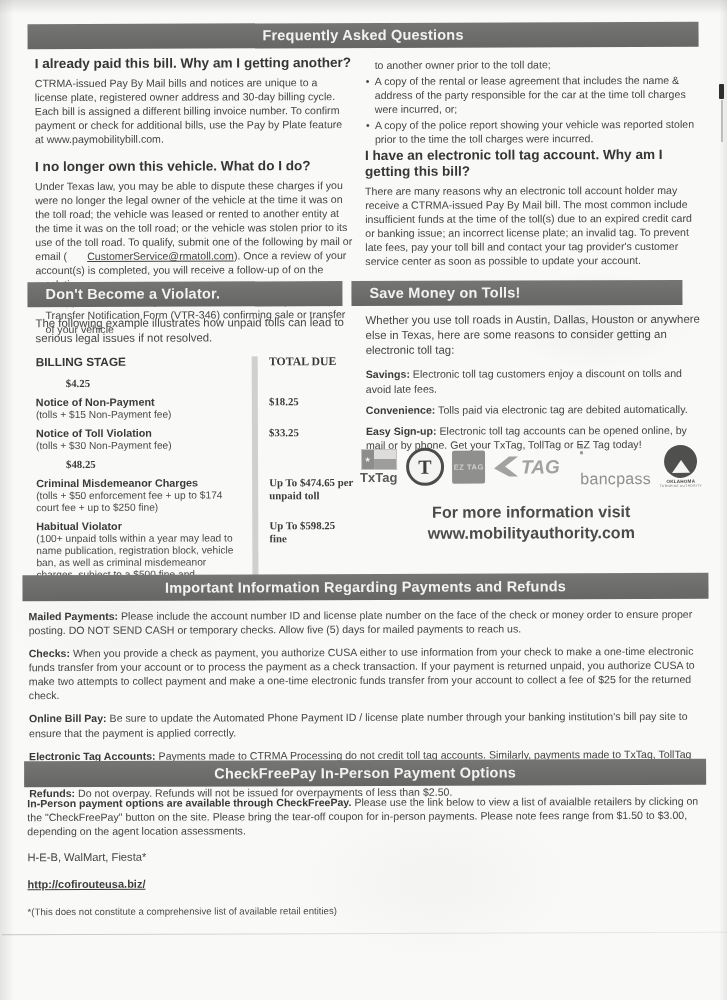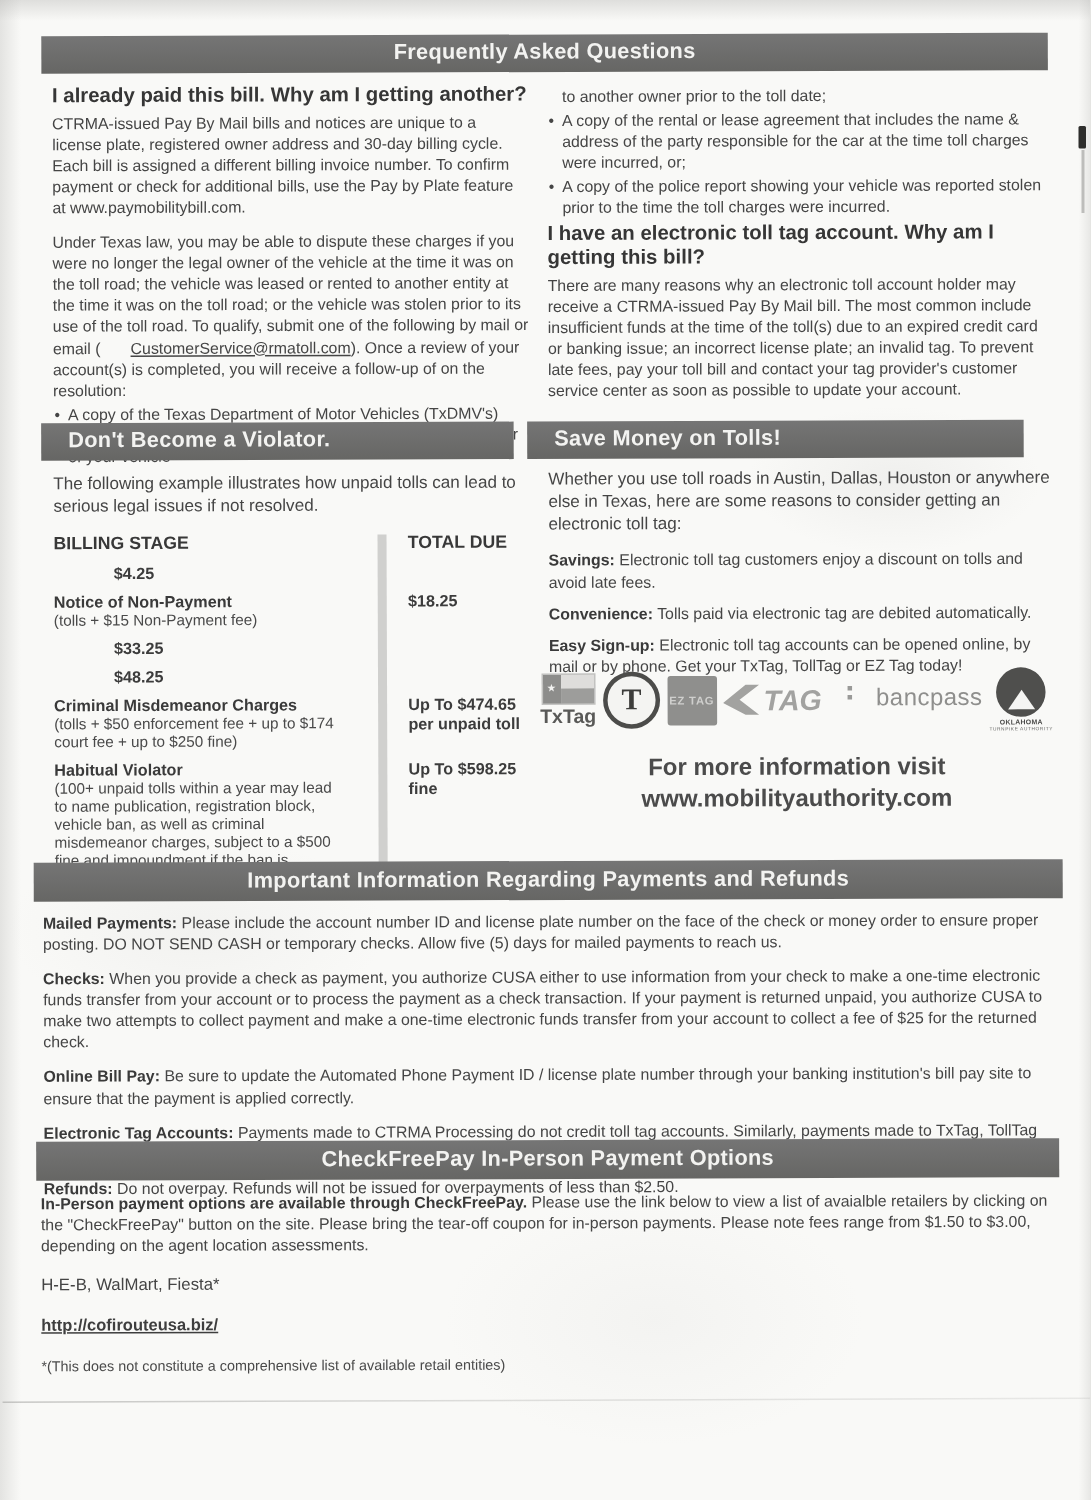--- a/index.html
+++ b/index.html
@@ -32,39 +32,39 @@
   .bl::before{content:"•";position:absolute;left:1px;top:0;color:#454545;}
   .cont{font-size:10.6px;line-height:1.33;padding-left:10px;margin:0 0 2px 0;}
   .email{color:#454545;text-decoration:underline;padding-left:20px;}
 
   
   .vtable{position:relative;}
   .vdivider{position:absolute;left:216px;top:2px;bottom:4px;width:6px;background:#d0d0ce;}
   .trow{display:flex;margin-bottom:6px;}
   .thead{margin-bottom:8px;}
   .tstage{width:206px;}
-  .tdue{margin-left:40px;width:86px;font-weight:700;font-size:10.8px;line-height:1.2;color:#3c3c3c;}
+  .tdue{margin-left:30px;width:86px;font-weight:700;font-size:10.8px;line-height:1.2;color:#3c3c3c;font-family:Liberation Serif, serif;}
   .tcolh{font-size:11.8px;font-weight:700;color:#383838;}
   .tname{font-size:10.8px;font-weight:700;color:#3a3a3a;line-height:1.2;}
   .tdetail{font-size:10.2px;line-height:1.18;color:#4a4a4a;}
 
   .pt-label{font-weight:700;color:#3a3a3a;}
 
   
   .logos{position:absolute;left:360px;top:438px;width:342px;height:58px;display:flex;align-items:center;justify-content:space-between;}
   .logo{display:flex;flex-direction:column;align-items:center;justify-content:center;}
   .flag{width:34px;height:19px;display:flex;box-shadow:0 0 0 1px #c2c2c0;}
   .flag-left{width:12px;height:100%;background:#8d8d8b;color:#f2f2f0;font-size:7px;line-height:19px;text-align:center;}
   .flag-right{flex:1;display:flex;flex-direction:column;}
   .stripe-light{flex:1;background:#dedddb;}
   .stripe-dark{flex:1;background:#9d9d9b;}
   .txtag-text{font-size:13px;font-weight:700;color:#59595 7;color:#595957;margin-top:1px;}
   .tt-circle{width:32px;height:32px;border-radius:50%;border:3px solid #4c4c4a;background:#f4f4f2;display:flex;align-items:center;justify-content:center;font-size:20px;font-weight:700;color:#3d3d3b;font-family:"Liberation Serif","DejaVu Serif",serif;}
   .ez-square{width:33px;height:33px;background:#8f8f8d;border-radius:2px;display:flex;align-items:center;justify-content:center;font-size:7.5px;font-weight:700;letter-spacing:.5px;color:#cfcfcd;}
-  .bancpass{display:flex;gap:16px;}
+  .bancpass{display:flex;gap:16px;flex-direction:column;}
   .bp-dots{display:flex;flex-direction:column;gap:3px;}
   .bp-dots i{width:3px;height:3px;background:#9a9a98;display:block;}
   .bp-text{font-size:16px;color:#8f8f8d;letter-spacing:.3px;}
   .ok-circle{width:33px;height:33px;border-radius:50%;background:#4f4f4d;display:flex;align-items:flex-end;justify-content:center;padding-bottom:5px;box-sizing:border-box;}
   .ok-tri{width:0;height:0;border-left:9px solid transparent;border-right:9px solid transparent;border-bottom:13px solid #f5f5f3;}
   .ok-l1{font-size:4.6px;font-weight:700;color:#4a4a48;margin-top:1px;letter-spacing:.2px;}
   .ok-l2{font-size:3.2px;color:#6a6a68;letter-spacing:.4px;}
 
   .moreinfo{position:absolute;left:360px;top:503px;width:342px;text-align:center;font-size:16px;font-weight:700;color:#4b4b4b;line-height:1.3;}
 
@@ -77,20 +77,21 @@
 
 <div class="page">
   <div class="sheet">
 
     <div class="bar center" style="left:29px;top:23px;width:671px;">Frequently Asked Questions</div>
 
     <div style="position:absolute;left:36px;top:55px;width:318px;">
       <div class="h2">I already paid this bill. Why am I getting another?</div>
       <p class="p">CTRMA-issued Pay By Mail bills and notices are unique to a license plate, registered owner address and 30-day billing cycle. Each bill is assigned a different billing invoice number. To confirm payment or check for additional bills, use the Pay by Plate feature at www.paymobilitybill.com.</p>
 
+      <div class="h2" style="margin-top:13px;">I no longer own this vehicle. What do I do?</div>
       <p class="p" style="margin-bottom:2px;"><span>Under Texas law, you may be able to dispute these charges if you were no longer the legal owner of the vehicle at the time it was on the toll road; the vehicle was leased or rented to another entity at the time it was on the toll road; or the vehicle was stolen prior to its use of the toll road. To qualify, submit one of the following by mail or email (</span><a class="email" href="#">CustomerService@rmatoll.com</a><span>). Once a review of your account(s) is completed, you will receive a follow-up of on the resolution:</span></p>
       <div class="bl">A copy of the Texas Department of Motor Vehicles (TxDMV's) Transfer Notification Form (VTR-346) confirming sale or transfer of your vehicle</div>
     </div>
 
     <div style="position:absolute;left:366px;top:58px;width:336px;">
       <div class="cont">to another owner prior to the toll date;</div>
       <div class="bl">A copy  of the rental or lease agreement that includes the name &amp; address of the party responsible for the car at the time toll charges were incurred, or;</div>
       <div class="bl">A copy of the police report showing your vehicle was reported stolen prior to the time the toll charges were incurred.</div>
 
       <div class="h2" style="">I have an electronic toll tag account. Why am I getting this bill?</div>
@@ -115,20 +116,24 @@
 
         <div class="trow">
           <div class="tstage">
             <div class="tname">Notice of Non-Payment</div>
             <div class="tdetail">(tolls + $15 Non-Payment fee)</div>
           </div>
           <div class="tdue">$18.25</div>
         </div>
 
         <div class="trow">
+          <div class="tstage">
+            <div class="tname">Notice of Toll Violation</div>
+            <div class="tdetail">(tolls + $30 Non-Payment fee)</div>
+          </div>
           <div class="tdue">$33.25</div>
         </div>
 
         <div class="trow">
           <div class="tdue">$48.25</div>
         </div>
 
         <div class="trow">
           <div class="tstage">
             <div class="tname">Criminal Misdemeanor Charges</div>

